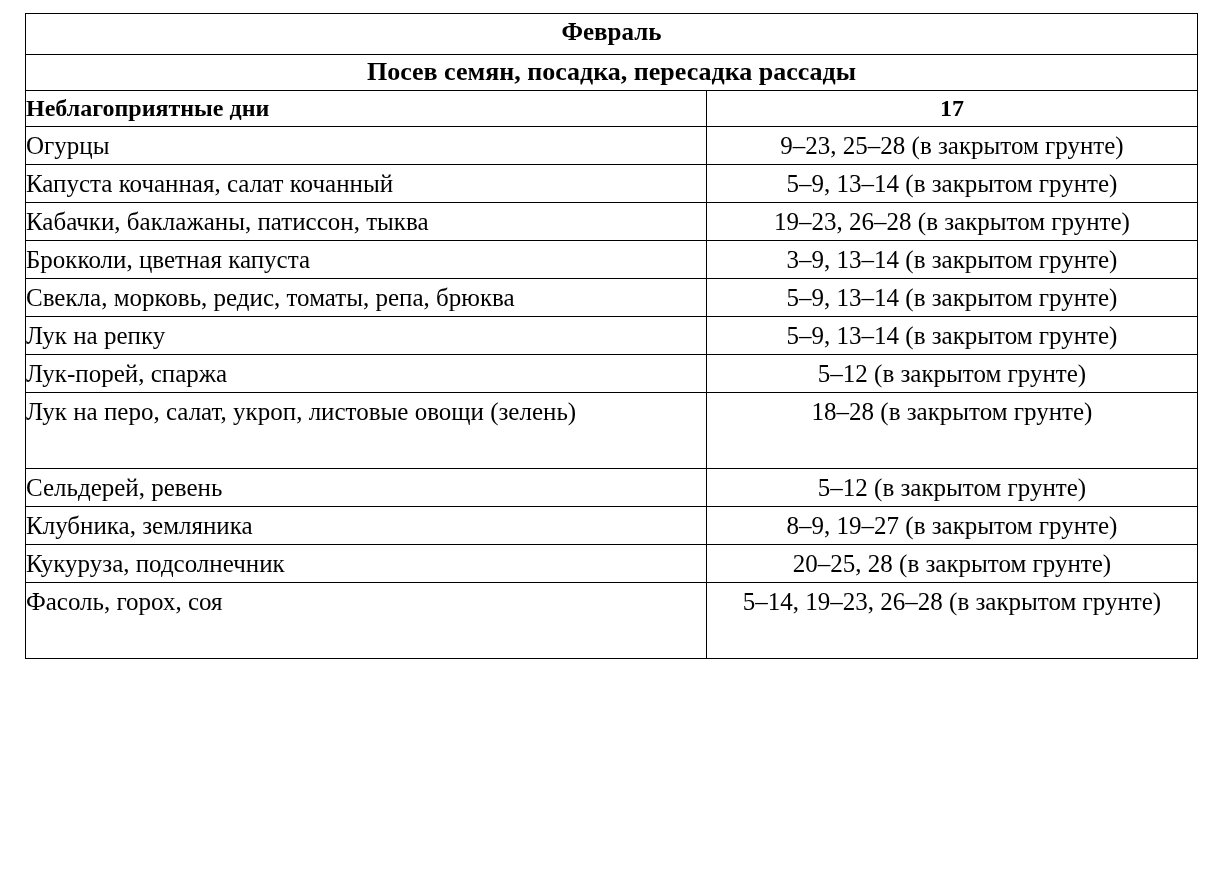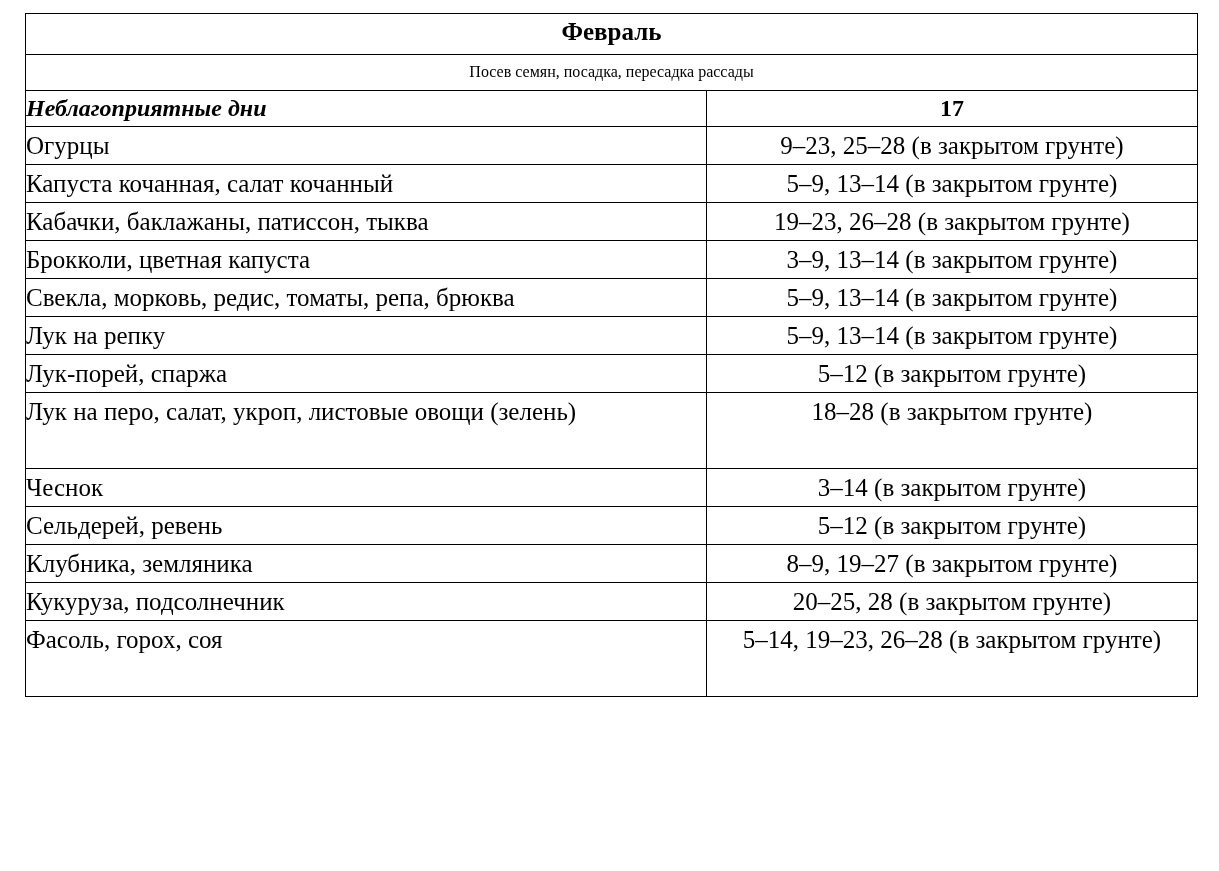--- a/index.html
+++ b/index.html
@@ -48,34 +48,33 @@
   .cell-month {
     text-align: center;
     font-weight: bold;
     font-size: 25px;
     line-height: 36px;
     height: 40px;
     padding: 2px 6px 0 6px;
   }
   .cell-section {
     text-align: center;
-    font-weight: normal;
-    font-size: 16px;
+    font-weight: bold;
+    font-size: 26px;
     line-height: 34px;
     height: 35px;
     padding: 1px 6px 0 6px;
   }
   .cell-bad-label {
     text-align: left;
     font-weight: bold;
     font-size: 24px;
     line-height: 34px;
     height: 35px;
     padding: 1px 6px 0 14px;
-    font-style: italic;
   }
   .cell-bad-value {
     text-align: center;
     font-weight: bold;
     font-size: 24px;
     line-height: 34px;
     height: 35px;
     padding: 1px 6px 0 6px;
   }
   .cell-good {
@@ -170,24 +169,20 @@
       <tr class="r-single">
         <td class="cell-crop">Лук-порей, спаржа</td>
         <td class="cell-days">5–12 (в закрытом грунте)</td>
       </tr>
 
       <tr class="r-double">
         <td class="cell-crop">Лук на перо, салат, укроп, листовые овощи (зелень)</td>
         <td class="cell-days">18–28 (в закрытом грунте)</td>
       </tr>
 
-      <tr class="r-single">
-        <td class="cell-crop">Чеснок</td>
-        <td class="cell-days">3–14 (в закрытом грунте)</td>
-      </tr>
 
       <tr class="r-single">
         <td class="cell-crop">Сельдерей, ревень</td>
         <td class="cell-days">5–12 (в закрытом грунте)</td>
       </tr>
 
       <tr class="r-single">
         <td class="cell-crop">Клубника, земляника</td>
         <td class="cell-days">8–9, 19–27 (в закрытом грунте)</td>
       </tr>

